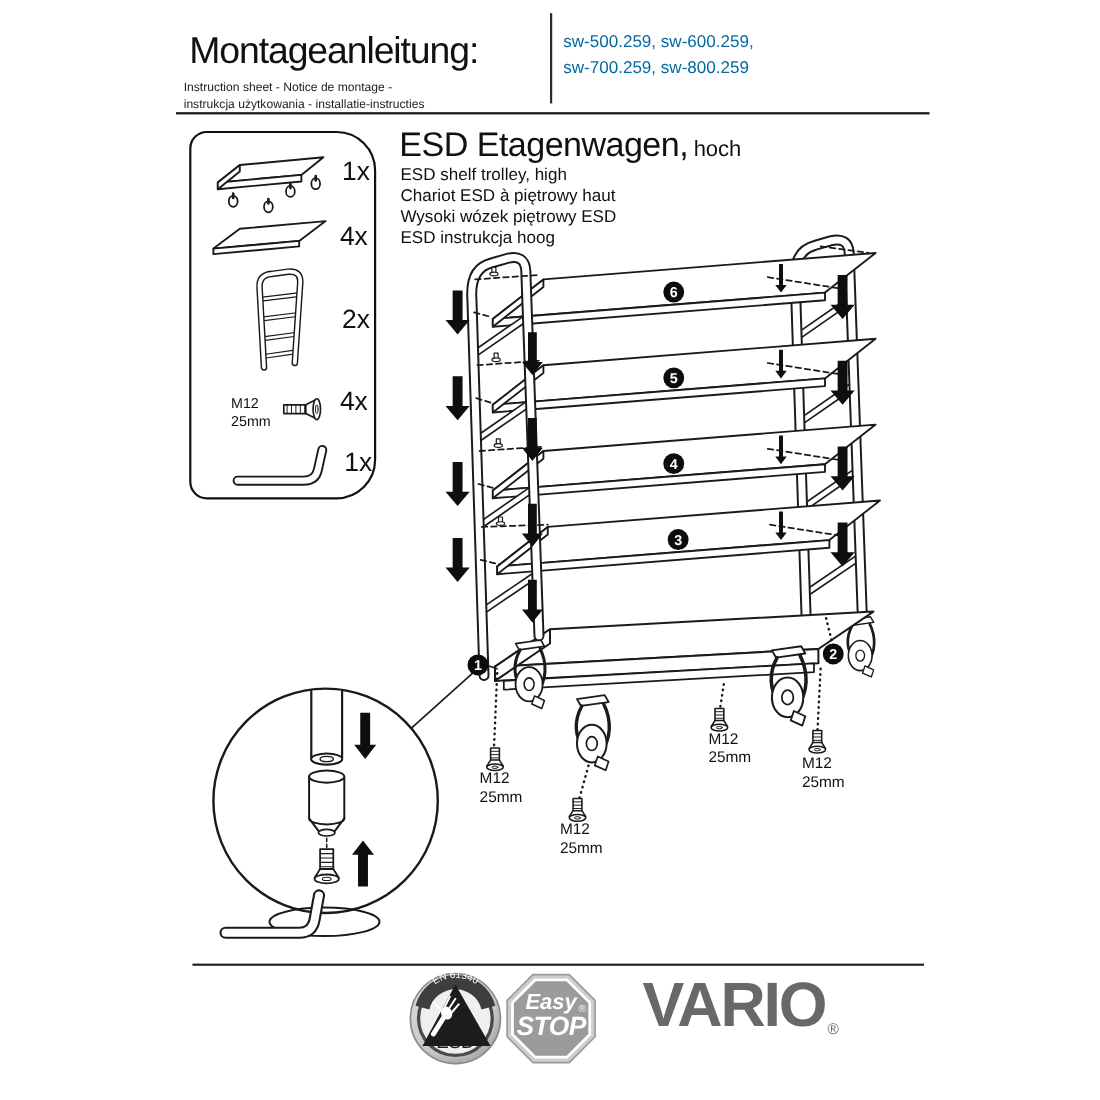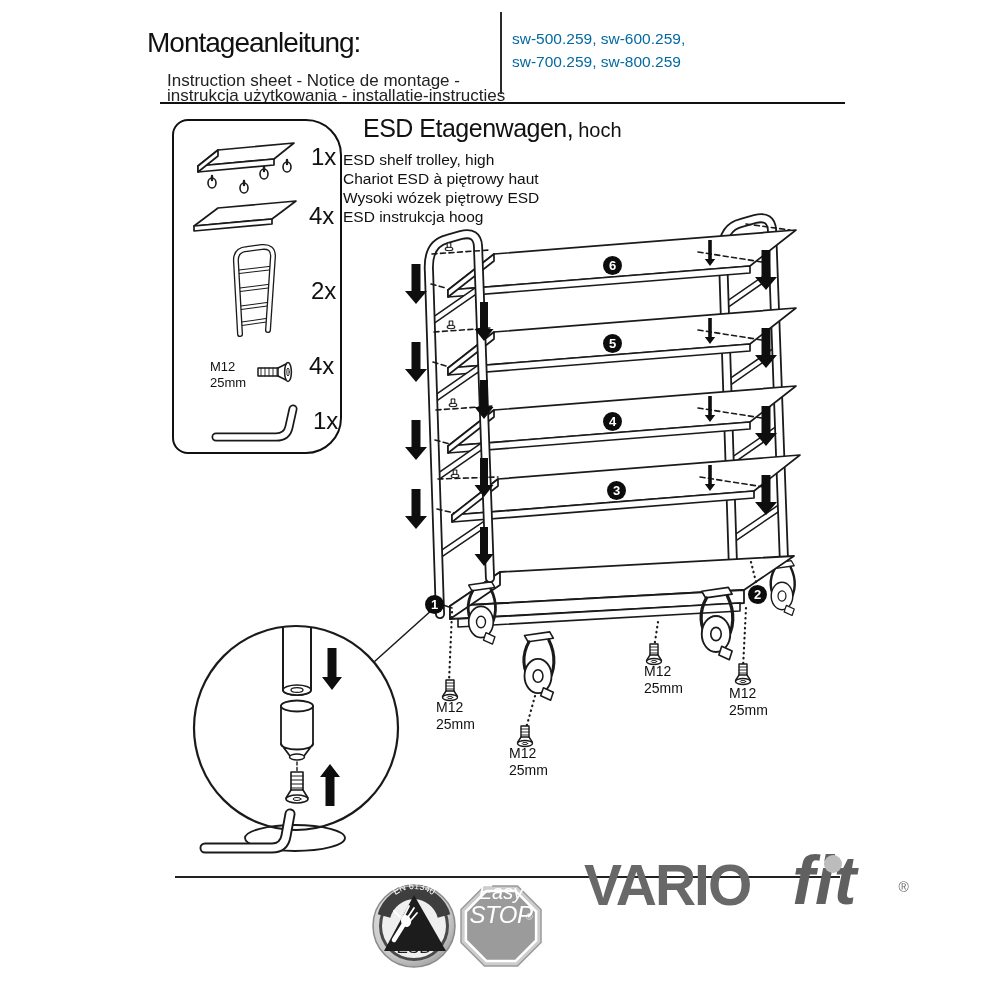--- a/index.html
+++ b/index.html
@@ -2,53 +2,53 @@
 <html><head>
 <meta charset="utf-8">
 <style>
   html,body{margin:0;padding:0;}
   body{
     width:1000px;height:1000px;position:relative;background:#ffffff;
     font-family:"Liberation Sans", sans-serif;color:#111;overflow:hidden;
   }
   .abs{position:absolute;}
   
-  .h-title{left:147px;top:27px;font-size:28px;letter-spacing:-1px;white-space:nowrap;}
-  .h-subs{left:167px;top:73px;font-size:17px;line-height:15px;color:#222;}
+  .h-title{left:172px;top:27px;font-size:34px;letter-spacing:-1px;white-space:nowrap;}
+  .h-subs{left:167px;top:73px;font-size:11px;line-height:15px;color:#222;}
   .h-divider{left:500px;top:12px;width:2px;height:82px;background:#2a2a2a;}
   .h-models{left:512px;top:27px;font-size:15.5px;line-height:23px;color:#0369a1;}
   .h-rule{left:160px;top:102px;width:685px;height:2.2px;background:#111;}
   
   .p-titlerow{left:363px;top:114px;display:flex;align-items:baseline;gap:5px;white-space:nowrap;}
-  .p-main{font-size:25px;letter-spacing:-0.5px;}
+  .p-main{font-size:31px;letter-spacing:-0.5px;}
   .p-suffix{font-size:20px;}
-  .p-subs{left:343px;top:150px;font-size:15.5px;line-height:19px;color:#111;}
+  .p-subs{left:364px;top:150px;font-size:15.5px;line-height:19px;color:#111;}
   
   .partsbox{left:172px;top:119px;width:166px;height:331px;border:2.6px solid #111;
     border-radius:16px 36px 36px 16px;}
   .qty{font-size:24px;color:#111;}
   .q1{left:311px;top:143px;} .q2{left:309px;top:202px;} .q3{left:311px;top:277px;}
   .q4{left:309px;top:352px;} .q5{left:313px;top:407px;}
   .partslabel{left:210px;top:359px;font-size:13px;line-height:16px;}
   
   .badge{width:19px;height:19px;border-radius:50%;background:#0c0c0c;color:#fff;
     font-size:13px;font-weight:bold;text-align:center;line-height:19px;}
   .b6{left:603px;top:256px;} .b5{left:603px;top:334px;} .b4{left:603px;top:412px;}
   .b3{left:607px;top:481px;} .b1{left:425px;top:595px;} .b2{left:748px;top:585px;}
   .screwlabel{font-size:14px;line-height:16.5px;color:#111;}
   .sl1{left:436px;top:699px;} .sl2{left:509px;top:745px;}
   .sl3{left:644px;top:663px;} .sl4{left:729px;top:685px;}
   
   .f-rule{left:175px;top:876px;width:665px;height:2.4px;background:#222;}
-  .easystop-text{left:459px;top:882px;width:84px;text-align:center;color:#fff;
-    font-style:italic;font-weight:normal;}
+  .easystop-text{left:459px;top:901px;width:84px;text-align:center;color:#fff;
+    font-style:italic;font-weight:bold;}
   .easystop-text .l1{font-size:20px;line-height:21px;letter-spacing:0;}
   .easystop-text .l2{font-size:24px;line-height:24px;letter-spacing:-0.5px;}
   .easystop-reg{left:526px;top:912px;font-size:9px;color:#fff;}
-  .brand{left:584px;top:856px;display:flex;align-items:center;gap:40px;}
+  .brand{left:584px;top:886px;display:flex;align-items:flex-end;}
   .brand .vario{font-size:57px;font-weight:bold;color:#686868;letter-spacing:-2px;line-height:1;}
   .brand .fitwrap{position:relative;margin-left:2px;margin-top:-10px;}
   .brand .fit{font-size:68px;font-weight:bold;font-style:italic;color:#606060;line-height:1;}
   .brand .fitdot{position:absolute;left:32px;top:9px;width:18px;height:18px;border-radius:50%;
     background:#bcbcbc;}
   .brand .reg{font-size:14px;color:#6b6b6b;margin-top:4px;margin-left:2px;}
   svg{position:absolute;left:0;top:0;}
   svg text{font-family:"Liberation Sans", sans-serif;}
   .overlay{z-index:2;}
 </style>
@@ -334,18 +334,14 @@
 </div>
 
 <div class="abs overlay f-rule"></div>
 <div class="abs overlay easystop-text">
   <div class="l1">Easy</div>
   <div class="l2">STOP</div>
 </div>
 <div class="abs overlay easystop-reg">®</div>
 <div class="abs overlay brand">
   <span class="vario">VARIO</span>
-  <span class="fitwrap">
-    <span class="fit">fit</span>
-    <span class="fitdot"></span>
-  </span>
   <span class="reg">®</span>
 </div>
 
 </body></html>

